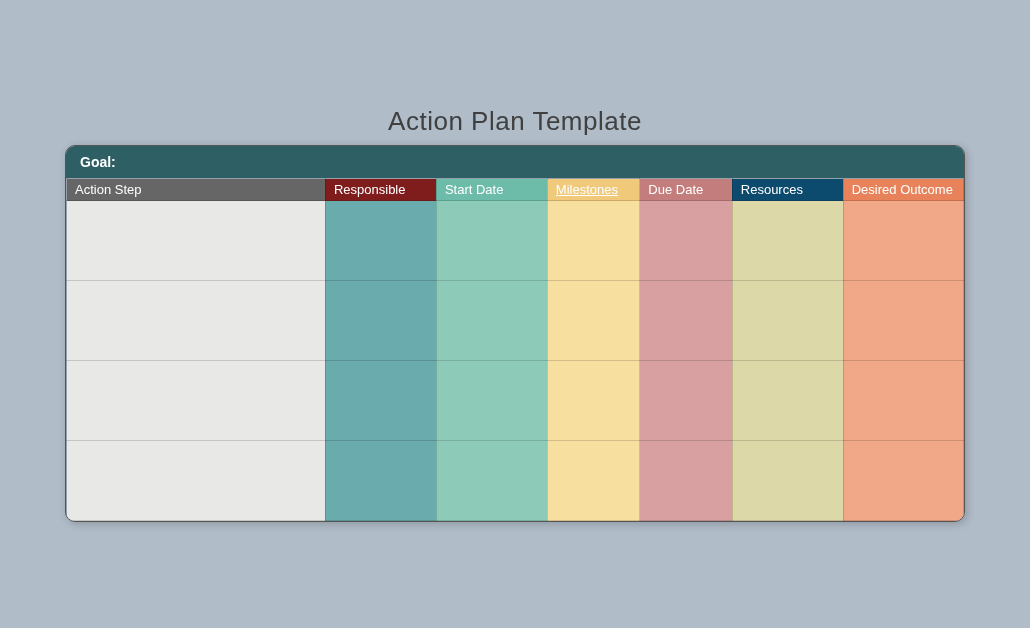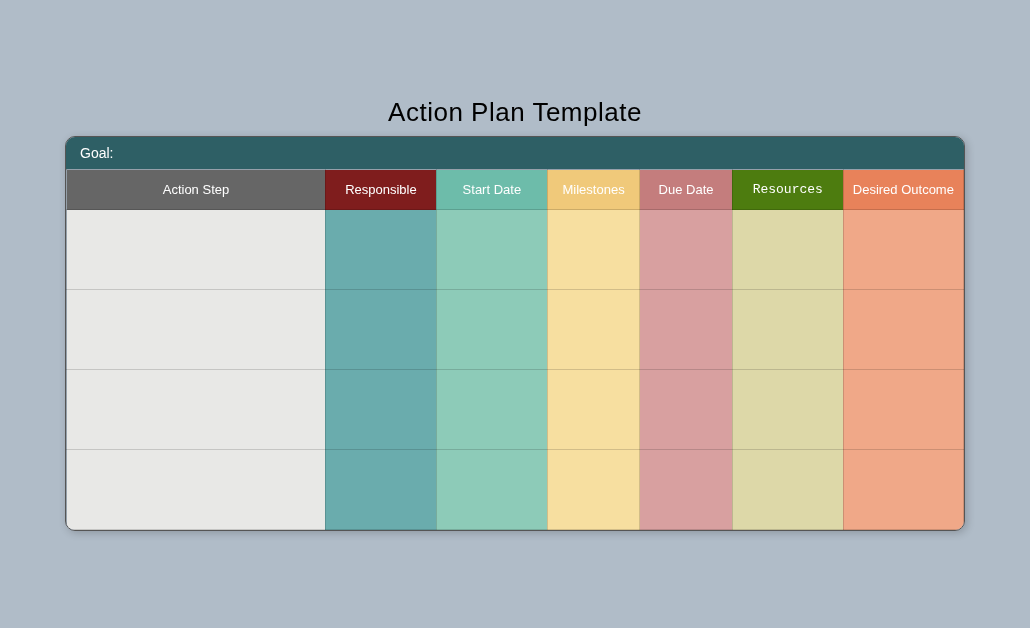--- a/index.html
+++ b/index.html
@@ -14,67 +14,67 @@
       background-color: #b0bcc8;
       display: flex;
       flex-direction: column;
       align-items: center;
       justify-content: center;
       font-family: 'Helvetica Neue', Arial, sans-serif;
     }
 
     .page-title {
       font-size: 26px;
-      color: #000000;
+      color: #404040;
       margin-bottom: 8px;
       font-weight: 400;
       letter-spacing: 0.5px;
     }
 
     .table-container {
       width: 900px;
       border-radius: 10px;
       overflow: hidden;
       border: 1px solid #555;
       box-shadow: 2px 2px 8px rgba(0,0,0,0.2);
     }
 
     .goal-row {
       background-color: #2e5f65;
       color: white;
       padding: 8px 14px;
       font-size: 14px;
-      font-weight: 400;
+      font-weight: 700;
     }
 
     .table {
       width: 100%;
       border-collapse: collapse;
     }
 
     .table th {
-      padding: 12px 8px;
+      padding: 3px 8px;
       font-size: 13px;
       font-weight: 500;
       color: white;
-      text-align: center;
+      text-align: left;
       border: 1px solid rgba(0,0,0,0.15);
     }
 
     .table td {
       height: 80px;
       border: 1px solid rgba(0,0,0,0.15);
     }
 
     .col-action { background-color: #666666; }
     .col-responsible { background-color: #7f1d1d; }
     .col-startdate { background-color: #6dbcaa; margin-left: 24px; }
     .col-milestones { background-color: #f0c97a; }
     .col-duedate { background-color: #c47d7d; margin-left: 34px; }
-    .col-resources { background-color: #4d7c0f; font-family: Liberation Mono, monospace; }
+    .col-resources { background-color: #0c4a6e; }
     .col-outcome { background-color: #e8825a; }
 
     .cell-action { background-color: #e8e8e6; }
     .cell-responsible { background-color: #6aacad; }
     .cell-startdate { background-color: #8dcbb8; }
     .cell-milestones { background-color: #f7dfa0; }
     .cell-duedate { background-color: #d8a0a0; }
     .cell-resources { background-color: #ddd8a8; }
     .cell-outcome { background-color: #f0a888; }
   </style>
@@ -86,21 +86,21 @@
 <div class="table-container">
   <div class="goal-row">
     <span>Goal:</span>
   </div>
   <table class="table">
     <thead>
       <tr id="header-row">
       <th class="col-action" style="width: 28%;">Action Step</th>
           <th class="col-responsible" style="width: 12%;">Responsible</th>
           <th class="col-startdate" style="width: 12%;">Start Date</th>
-          <th class="col-milestones" style="width: 10%;">Milestones</th>
+          <th class="col-milestones" style="width: 10%; text-decoration: underline;">Milestones</th>
           <th class="col-duedate" style="width: 10%;">Due Date</th>
           <th class="col-resources" style="width: 12%;">Resources</th>
           <th class="col-outcome" style="width: 13%;">Desired Outcome</th>
         </tr>
     </thead>
     <tbody id="table-body">
     <tr>
           <td class="cell-action"></td>
           <td class="cell-responsible"></td>
           <td class="cell-startdate"></td>

